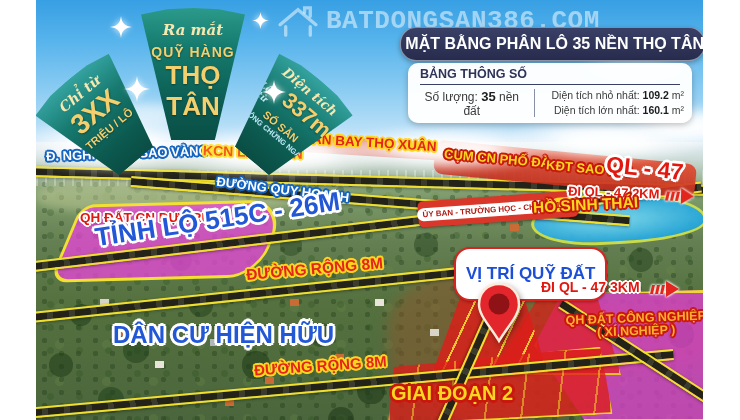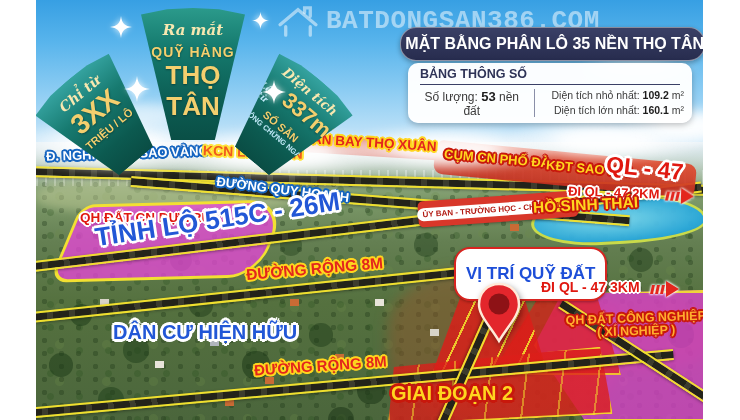--- a/index.html
+++ b/index.html
@@ -189,21 +189,21 @@
   <div class="lbl ol-big c-blue" style="left:58px;top:206px;font-size:26px;transform:rotate(-8.5deg);">TỈNH LỘ 515C - 26M</div>
   <div class="lbl ol c-red-y" style="left:210px;top:261px;font-size:15.5px;transform:rotate(-5deg);">ĐƯỜNG RỘNG 8M</div>
   <div class="lbl pill-vitri" style="position: absolute; left: 418px; top: 247px;">VỊ TRÍ QUỸ ĐẤT</div>
   <div class="lbl ol c-red-w" style="left:505px;top:280px;font-size:14px;">ĐI QL - 47  3KM</div>
   <div class="arrow" style="left:615px;top:281px;">
         <i></i>
         <i></i>
         <i></i>
         <b></b>
       </div>
-  <div class="lbl ol-big c-blue" style="left:77px;top:322px;font-size:20px;">DÂN CƯ HIỆN HỮU</div>
+  <div class="lbl ol-big c-blue" style="left:77px;top:322px;font-size:24px;">DÂN CƯ HIỆN HỮU</div>
   <div class="abs" style="left:505px;top:312px;width:190px;text-align:center;transform:rotate(-2deg);">
     <div class="lbl ol c-yel-r" style="position:static;font-size:12.5px;color:#ffae2e;">QH ĐẤT CÔNG NGHIỆP</div>
     <div class="lbl ol c-yel-r" style="position:static;font-size:12.5px;color:#ffae2e;">( XÍ NGHIỆP )</div>
   </div>
   <div class="lbl ol c-red-y" style="left:218px;top:358px;font-size:15px;transform:rotate(-4deg);">ĐƯỜNG RỘNG 8M</div>
   <div class="lbl ol-big c-yel-r" style="left:355px;top:383px;font-size:20px;">GIAI ĐOẠN 2</div>
 
   <div class="abs" style="left:440px;top:281px;filter:drop-shadow(2px 3px 3px rgba(0,0,0,.4));">
     <svg width="46" height="64" viewBox="0 0 46 64">
       <path d="M23 3 C11 3 3 12 3 23.5 C3 35 15 46 23 60 C31 46 43 35 43 23.5 C43 12 35 3 23 3 Z" fill="#e3262c" stroke="#ffe9d8" stroke-width="2.5"></path>
@@ -256,21 +256,21 @@
 
   <div class="abs header-pill">
     <span>MẶT BẰNG PHÂN LÔ 35 NỀN THỌ TÂN</span>
   </div>
 
   <div class="abs info-panel">
     <div class="info-title">BẢNG THÔNG SỐ</div>
     <div class="info-row">
       <div class="info-left">
         <span>Số lượng:</span>
-        <span class="bold" style="font-size:13px;">53</span>
+        <span class="bold" style="font-size:13px;">35</span>
         <span>nền đất</span>
       </div>
       <div class="info-div"></div>
       <div class="info-right">
         <div>
           <span>Diện tích nhỏ nhất:</span>
           <span class="bold">109.2</span>
           <span>m²</span>
         </div>
         <div>

